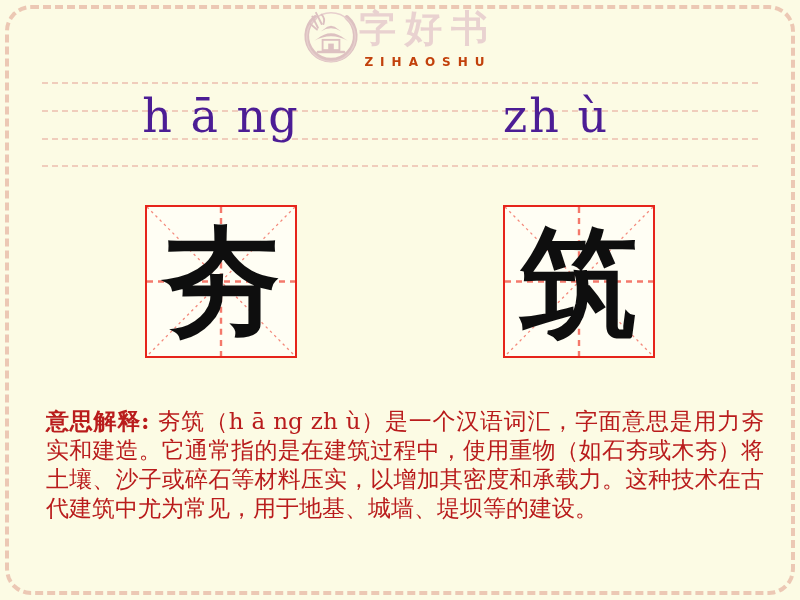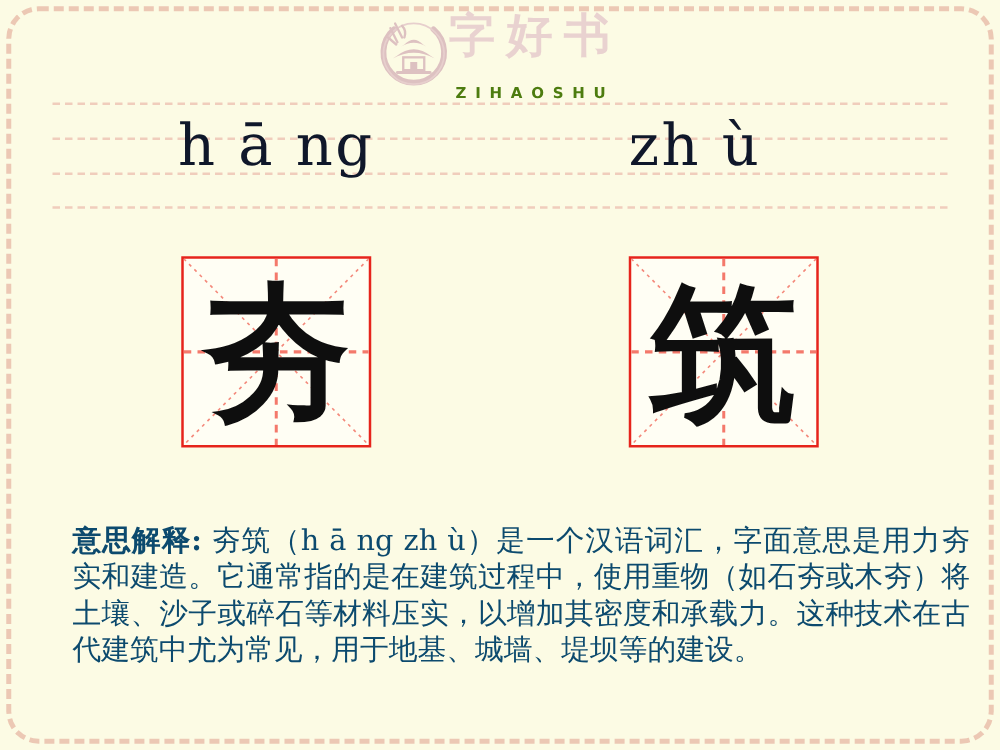--- a/index.html
+++ b/index.html
@@ -23,35 +23,35 @@
   }
   .logo-icon{width:56px;height:58px;}
   .logo-text{display:flex;flex-direction:column;align-items:center;}
   .brand-name{
     font-size:37px;font-weight:bold;color:#e9d2d0;
     letter-spacing:9px;line-height:1.1;
     font-family:"DejaVu Serif","Liberation Serif",serif;
     white-space:nowrap;
   }
   .brand-romanized{
-    font-size:12px;font-weight:bold;color:#4d7c0f;
-    letter-spacing:7px;margin-top:18px;
+    font-size:12px;font-weight:bold;color:#c2410c;
+    letter-spacing:7px;margin-top:6px;
     font-family:"DejaVu Sans","Liberation Sans",sans-serif;
     white-space:nowrap;
   }
   
   .guide-line{
     position:absolute;left:42px;right:42px;height:0;
     border-top:2px dashed #f0cdbc;
   }
   .gl-1{top:82px;} .gl-2{top:110px;} .gl-3{top:138px;} .gl-4{top:165px;}
   .pinyin{
     position:absolute;top:88px;height:58px;
     display:flex;align-items:flex-start;justify-content:center;
-    font-size:46px;color:#0f172a;letter-spacing:2px;
+    font-size:46px;color:#4c1d95;letter-spacing:2px;
     line-height:56px;white-space:pre;
   }
   .pinyin-1{left:125px;width:192px;}
   .pinyin-2{left:460px;width:192px;}
   
   .char-box{
     position:absolute;top:205px;width:152px;height:153px;
     box-sizing:border-box;border:2.5px solid #e6241b;
     background:#fffef4;
   }
@@ -61,21 +61,21 @@
   .char{
     position:absolute;inset:0;
     display:flex;align-items:center;justify-content:center;
     font-size:118px;font-weight:bold;color:#0e0e0e;
     font-family:"DejaVu Serif","Liberation Serif",serif;
     line-height:1;
   }
   
   .meaning{
     position:absolute;left:42px;top:402px;width:718px;
-    margin:16px;font-size:23px;line-height:29px;color:#0c4a6e;
+    margin:4px;font-size:23px;line-height:29px;color:#b91c1c;
     text-align:justify;
     font-family:"DejaVu Serif","Liberation Serif",serif;
   }
   .meaning b{font-weight:bold;}
 </style>
 </head>
 <body>
 
 <div class="page">
 

